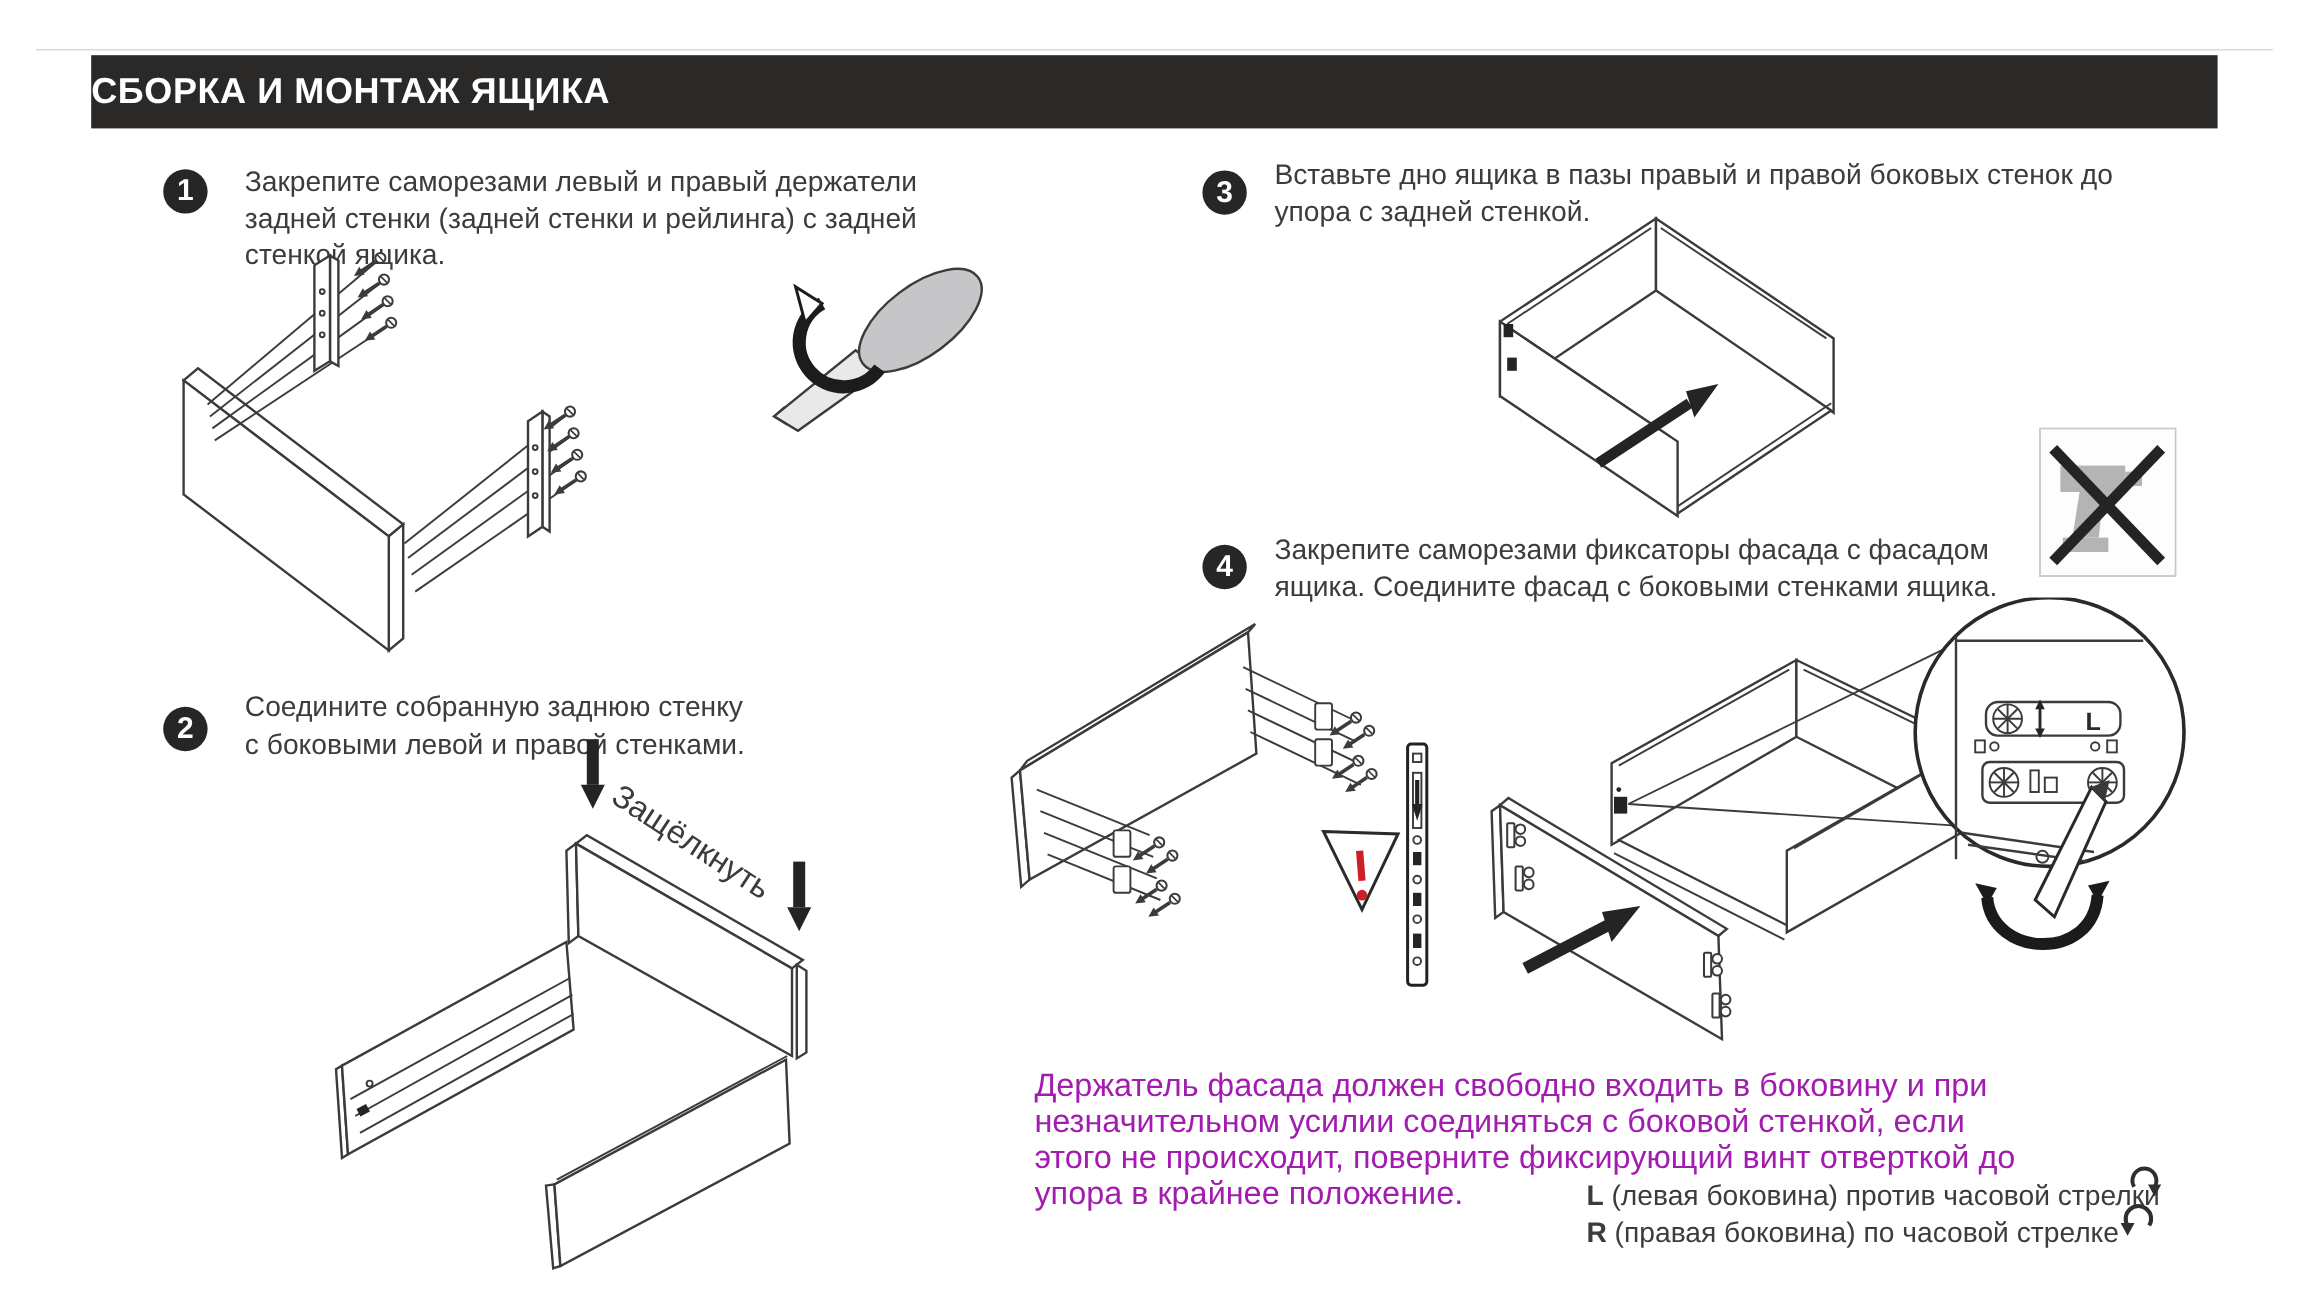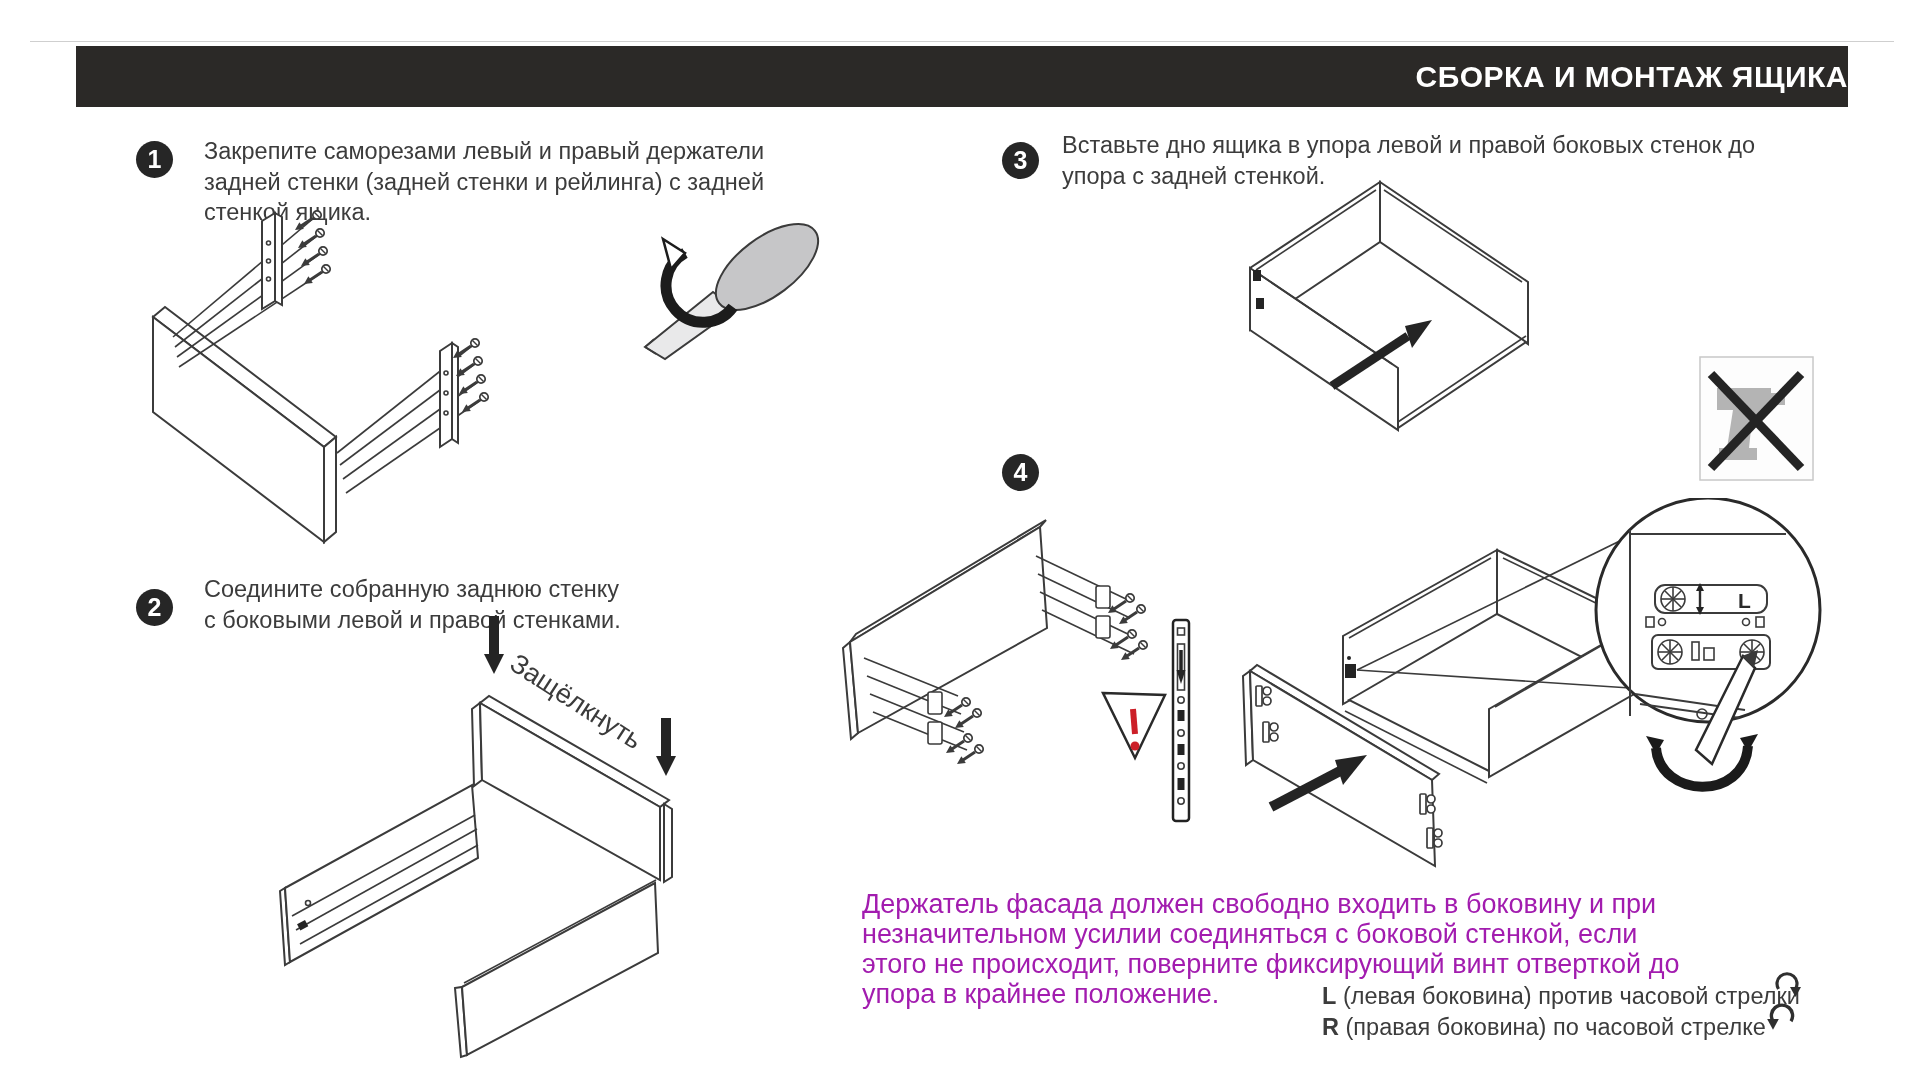--- a/index.html
+++ b/index.html
@@ -2,21 +2,21 @@
 <html><head>
 <meta charset="utf-8">
 <style>
   * { margin:0; padding:0; box-sizing:border-box; }
   html,body { width:1924px; height:1082px; background:#ffffff;
     font-family:"Liberation Sans", sans-serif; color:#3c3c3c; overflow:hidden; }
   .page { position:relative; width:1924px; height:1082px; background:#fff; }
   .abs { position:absolute; }
   .top-rule { position:absolute; left:30px; top:41px; width:1864px; height:1px; background:#cfcfcf; }
   .titlebar { position:absolute; left:76px; top:46px; width:1772px; height:61px;
-    background:#2b2927; display:flex; align-items:center; justify-content:flex-end; }
+    background:#2b2927; display:flex; align-items:center; justify-content:flex-start; }
   .titlebar span { color:#ffffff; font-size:30px; font-weight:bold; letter-spacing:0.5px; }
   .badge { position:absolute; width:37px; height:37px; border-radius:50%;
     background:#262626; color:#fff; font-weight:bold; font-size:25px;
     display:flex; align-items:center; justify-content:center; }
   .step-text { position:absolute; font-size:23.5px; line-height:1.3; color:#3c3c3c; }
   .note { position:absolute; left:862px; top:889px; width:830px; font-size:27px;
     line-height:30px; color:#a21caf; }
   .dir-label { position:absolute; left:862px; top:981px; font-size:23.5px; white-space:nowrap; }
   .dir-col { position:absolute; left:1322px; top:981px; font-size:23.5px; line-height:31px; }
   .dir-col b { font-weight:bold; }
@@ -39,23 +39,24 @@
     <span>СБОРКА И МОНТАЖ ЯЩИКА</span>
   </header>
 
   <div class="badge" style="left:136px;top:141px;">1</div>
   <p class="step-text" style="left:204px;top:136px;width:640px;">Закрепите саморезами левый и правый держатели задней стенки (задней стенки и рейлинга) с задней стенкой ящика.</p>
 
   <div class="badge" style="left:136px;top:589px;">2</div>
   <p class="step-text" style="left:204px;top:574px;width:430px;">Соедините собранную заднюю стенку с боковыми левой и правой стенками.</p>
 
   <div class="badge" style="left:1002px;top:142px;">3</div>
-  <p class="step-text" style="left:1062px;top:130px;width:745px;">Вставьте дно ящика в упора левой и правой боковых стенок до упора с задней стенкой.</p>
+  <p class="step-text" style="left:1062px;top:130px;width:745px;">Вставьте дно ящика в пазы правый и правой боковых стенок до упора с задней стенкой.</p>
 
   <div class="badge" style="left:1002px;top:454px;">4</div>
+  <p class="step-text" style="left:1062px;top:443px;width:660px;">Закрепите саморезами фиксаторы фасада с фасадом ящика. Соедините фасад с боковыми стенками ящика.</p>
 
   <svg width="0" height="0" style="position:absolute">
     <defs>
       <g id="screw-dl">
         <line x1="-16" y1="11" x2="-4" y2="3" stroke="#3b3b3b" stroke-width="3"></line>
         <polygon points="-22,15 -17.6,7.3 -13.2,13.9" fill="#3b3b3b"></polygon>
         <circle cx="0" cy="0" r="4.2" fill="#fff" stroke="#3b3b3b" stroke-width="1.7"></circle>
         <line x1="-2.5" y1="-2.5" x2="2.5" y2="2.5" stroke="#3b3b3b" stroke-width="1.4"></line>
       </g>
       <g id="peg">

